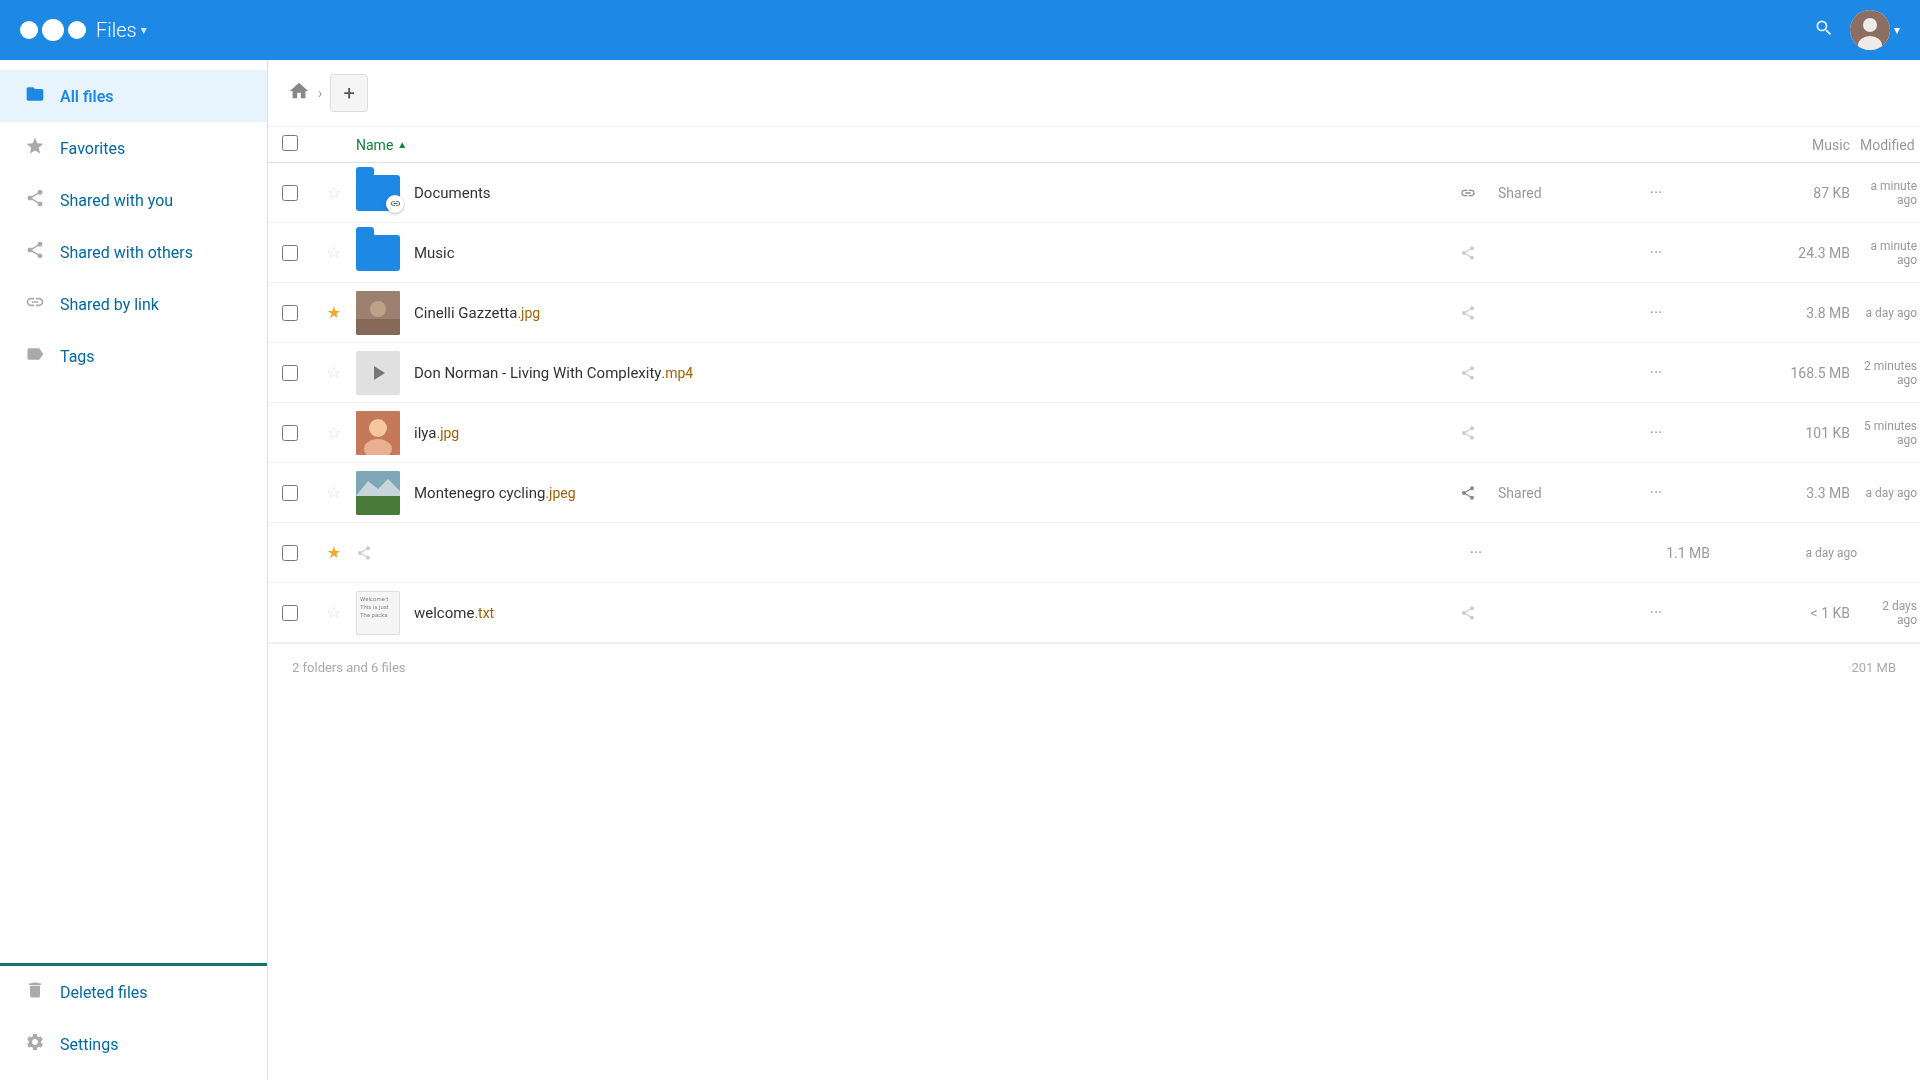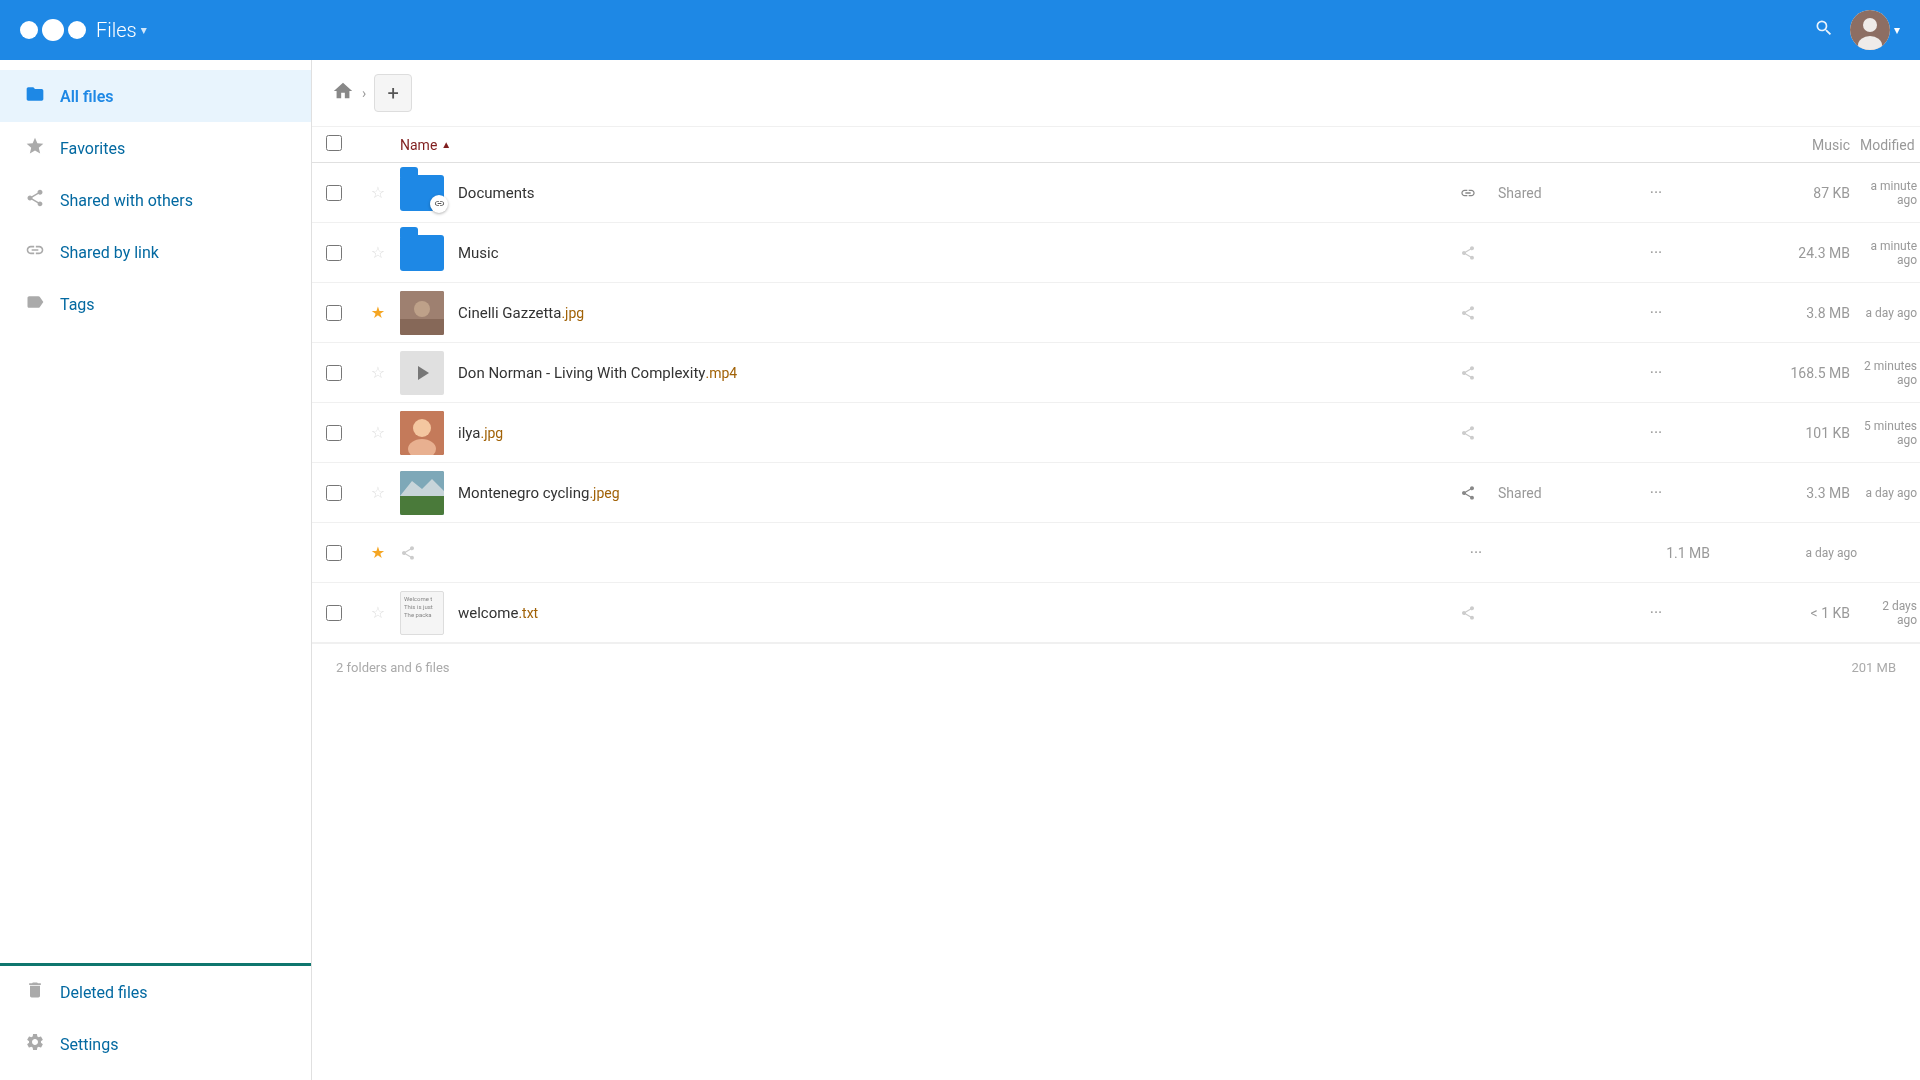--- a/index.html
+++ b/index.html
@@ -78,21 +78,21 @@
 
     
     .main-layout {
       display: flex;
       flex: 1;
       overflow: hidden;
     }
 
     
     .sidebar {
-      width: 312px;
+      width: 268px;
       background: #fff;
       border-right: 1px solid #e0e0e0;
       flex-shrink: 0;
       padding: 10px 0;
       display: flex;
       flex-direction: column;
     }
     .sidebar-item {
       display: flex;
       align-items: center;
@@ -163,21 +163,21 @@
       padding: 8px 0;
       border-bottom: 1px solid #e0e0e0;
       color: #999;
       font-size: 14px;
     }
     .file-list-header .col-name {
       display: flex;
       align-items: center;
       gap: 4px;
       cursor: pointer;
-      color: #7f1d1d;
+      color: #15803d;
     }
     .file-list-header .col-name .sort-arrow { font-size: 10px; }
     .col-size { text-align: right; padding-right: 10px; }
     .col-modified { text-align: right; padding-right: 20px; }
 
     .file-row {
       display: grid;
       grid-template-columns: 44px 44px 1fr 180px 80px 140px 60px;
       align-items: center;
       border-bottom: 1px solid #f0f0f0;
@@ -312,20 +312,28 @@
 
     <div class="sidebar-item">
       <span class="sidebar-item-icon">
         <svg width="20" height="20" viewBox="0 0 24 24" fill="#aaa">
             <path d="M12 17.27L18.18 21l-1.64-7.03L22 9.24l-7.19-.61L12 2 9.19 8.63 2 9.24l5.46 4.73L5.82 21z"></path>
           </svg>
       </span>
       <span>Favorites</span>
     </div>
 
+    <div class="sidebar-item">
+      <span class="sidebar-item-icon">
+        <svg width="20" height="20" viewBox="0 0 24 24" fill="#aaa">
+            <path d="M18 16.08c-.76 0-1.44.3-1.96.77L8.91 12.7c.05-.23.09-.46.09-.7s-.04-.47-.09-.7l7.05-4.11c.54.5 1.25.81 2.04.81 1.66 0 3-1.34 3-3s-1.34-3-3-3-3 1.34-3 3c0 .24.04.47.09.7L8.04 9.81C7.5 9.31 6.79 9 6 9c-1.66 0-3 1.34-3 3s1.34 3 3 3c.79 0 1.5-.31 2.04-.81l7.12 4.16c-.05.21-.08.43-.08.65 0 1.61 1.31 2.92 2.92 2.92s2.92-1.31 2.92-2.92-1.31-2.92-2.92-2.92z"></path>
+          </svg>
+      </span>
+      <span>Shared with you</span>
+    </div>
 
     <div class="sidebar-item">
       <span class="sidebar-item-icon">
         <svg width="20" height="20" viewBox="0 0 24 24" fill="#aaa">
             <path d="M18 16.08c-.76 0-1.44.3-1.96.77L8.91 12.7c.05-.23.09-.46.09-.7s-.04-.47-.09-.7l7.05-4.11c.54.5 1.25.81 2.04.81 1.66 0 3-1.34 3-3s-1.34-3-3-3-3 1.34-3 3c0 .24.04.47.09.7L8.04 9.81C7.5 9.31 6.79 9 6 9c-1.66 0-3 1.34-3 3s1.34 3 3 3c.79 0 1.5-.31 2.04-.81l7.12 4.16c-.05.21-.08.43-.08.65 0 1.61 1.31 2.92 2.92 2.92s2.92-1.31 2.92-2.92-1.31-2.92-2.92-2.92z"></path>
           </svg>
       </span>
       <span>Shared with others</span>
     </div>
 

